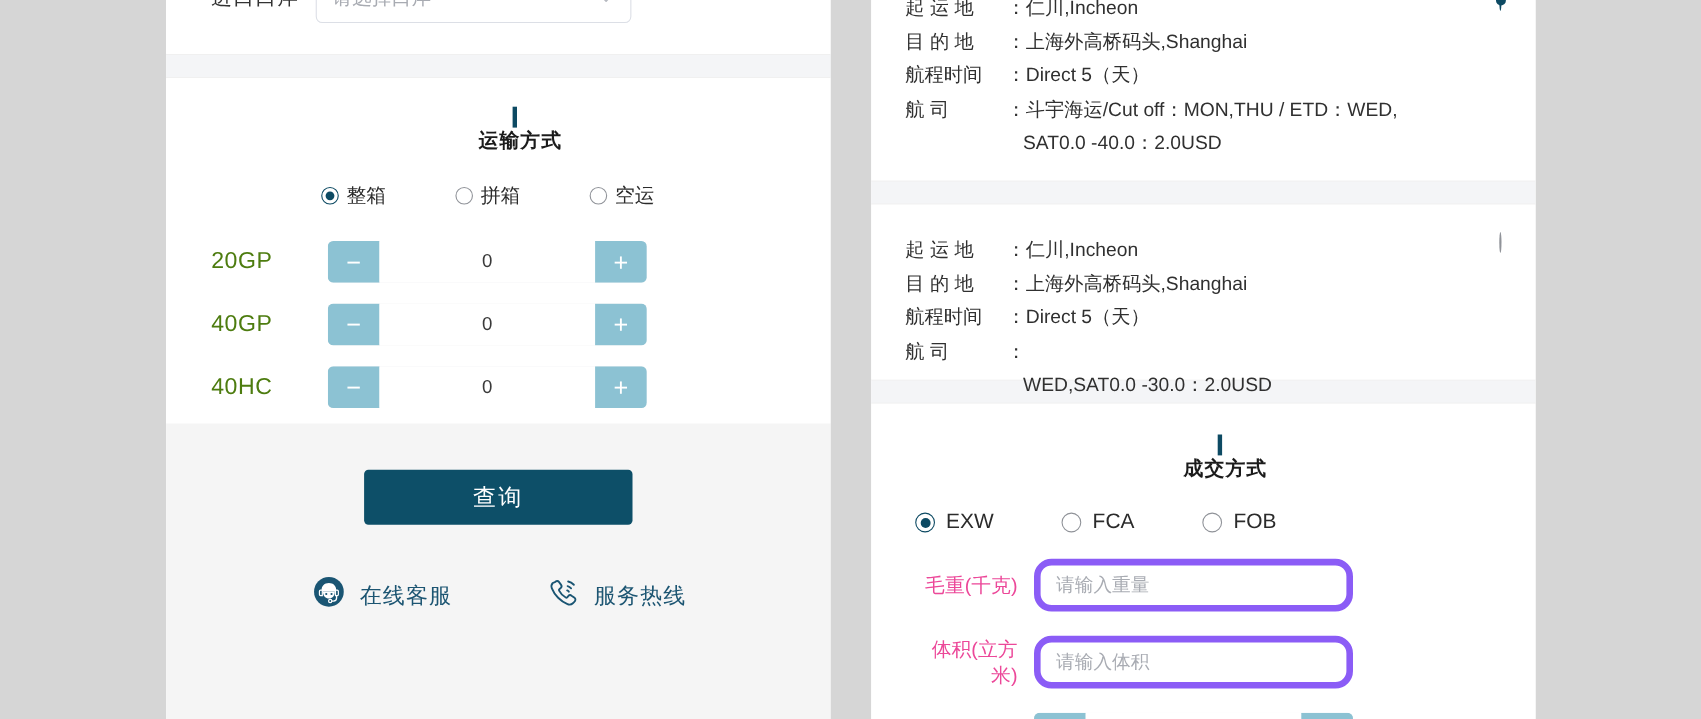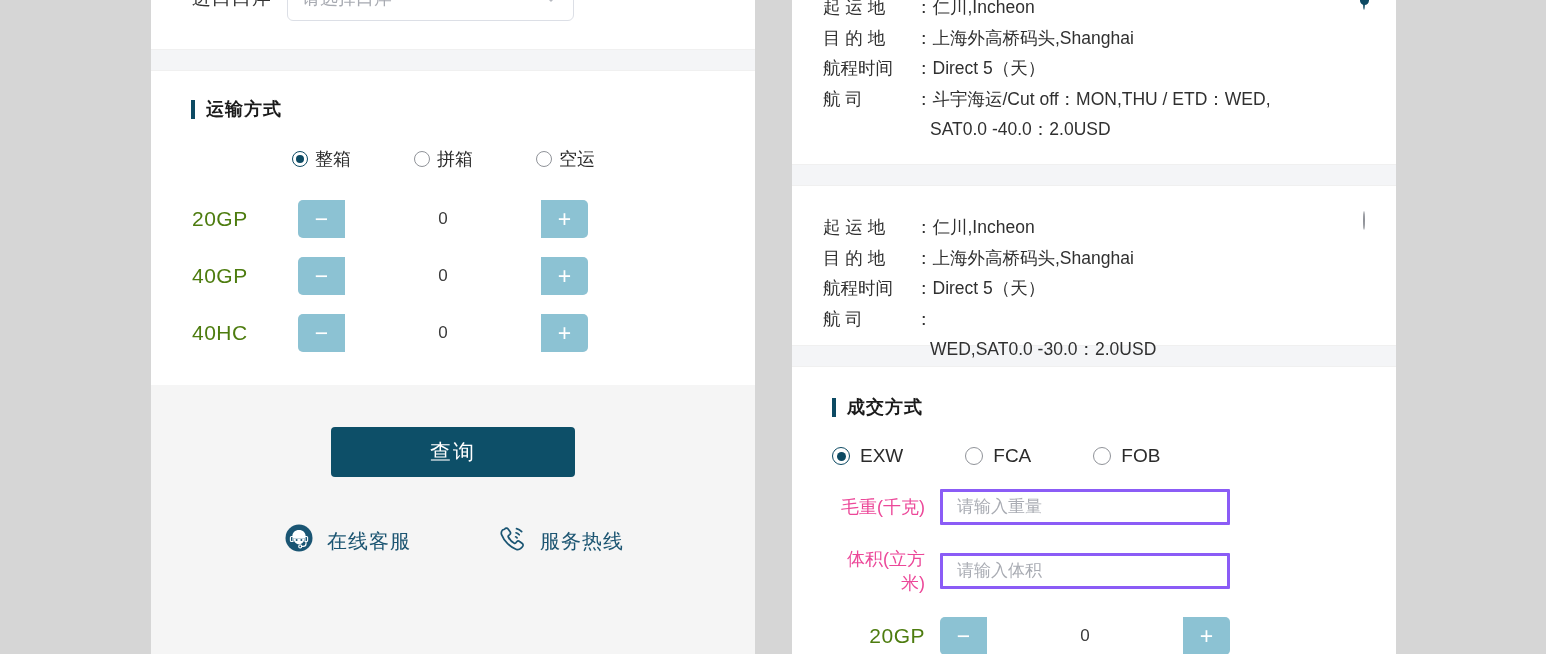--- a/index.html
+++ b/index.html
@@ -84,20 +84,21 @@
   .lp-mid {
     background: #ffffff;
     padding: 26px 0 28px 0;
     height: 314px;
   }
   .sec-title {
     display: flex;
     align-items: center;
     padding-left: 40px;
     margin-bottom: 26px;
+    flex-direction: column;
   }
   .sec-bar {
     width: 4px;
     height: 19px;
     background: #0d4a63;
     margin-right: 11px;
   }
   .sec-text {
     font-size: 18px;
     font-weight: bold;
@@ -301,23 +302,23 @@
   }
   .input-label {
     width: 108px;
     text-align: right;
     padding-right: 15px;
     font-size: 18px;
     color: #ec4899;
   }
   .text-input {
     width: 290px;
-    height: 36px;
-    border: 3px solid #8b5cf6;
-    border-radius: 1px;
+    height: 48px;
+    border: 6px solid #8b5cf6;
+    border-radius: 16px;
     background: #fff;
     padding: 0 14px;
     font-size: 17px;
     font-family: inherit;
     color: #333;
     outline: none;
   }
   .text-input::placeholder { color: #a9acb3; }
 
   .rp-stepper-row {

